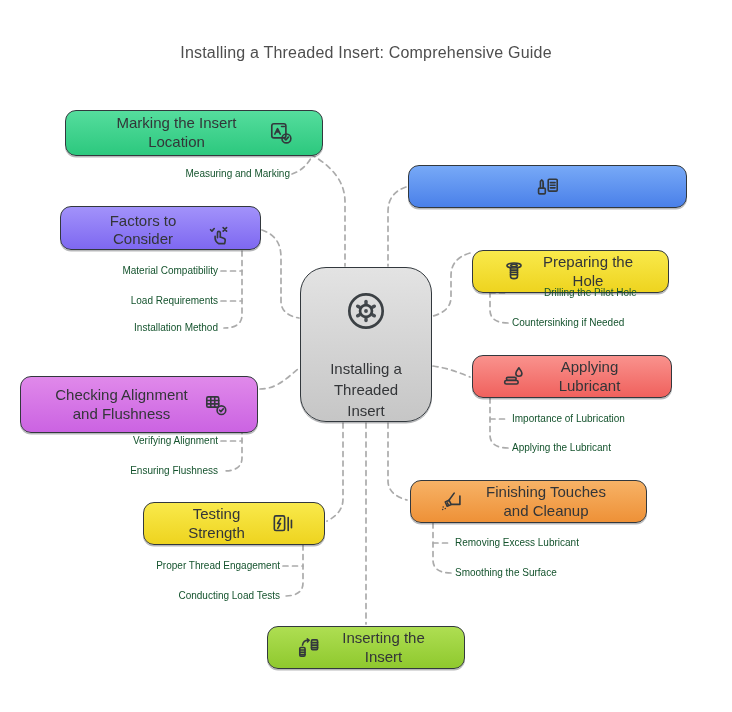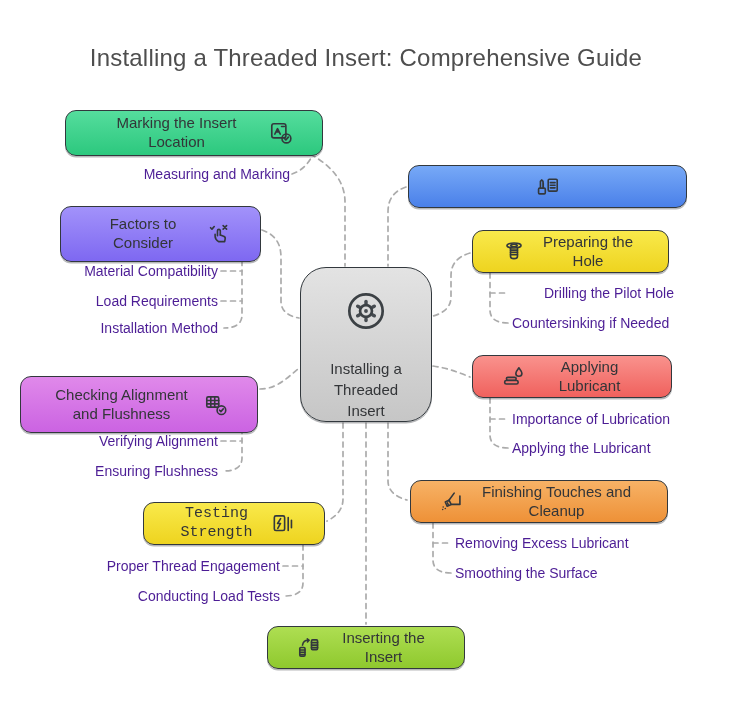--- a/index.html
+++ b/index.html
@@ -2,44 +2,44 @@
 <html><head>
 <meta charset="utf-8">
 <style>
   html,body{margin:0;padding:0;}
   .canvas{
     position:relative;width:732px;height:712px;background:#ffffff;overflow:hidden;
     font-family:"Liberation Sans", sans-serif;
   }
   .title{
     position:absolute;top:44px;left:0;width:100%;text-align:center;
-    font-size:24px;color:#4e4e4e;letter-spacing:.2px;
+    font-size:16px;color:#4e4e4e;letter-spacing:.2px;
   }
   svg.connectors{position:absolute;left:0;top:0;width:732px;height:712px;}
   .node{
     position:absolute;display:flex;align-items:center;justify-content:center;gap:9px;
     border:1.7px solid #32383d;border-radius:11px;box-sizing:border-box;
     padding:0 28px;box-shadow:0 1.5px 0 rgba(45,50,55,.35);
   }
   .nlabel{font-size:15px;color:#333538;text-align:center;line-height:1.25;}
   .icon{width:26px;height:26px;flex:none;display:block;}
   .icon svg{width:100%;height:100%;display:block;}
   .sub{
-    position:absolute;font-size:14px;line-height:20px;color:#4c1d95;white-space:nowrap;
+    position:absolute;font-size:10px;line-height:20px;color:#14532d;white-space:nowrap;
   }
   .sub.right-align{text-align:right;}
   
   .n-marking  {left:65px;  top:110px; width:258px; height:46px;}
-  .n-factors  {left:60px;  top:206px; width:201px; height:56px;}
+  .n-factors  {left:60px;  top:206px; width:201px; height:44px;align-items:flex-end;}
   .n-checking {left:20px;  top:362px; width:238px; height:57px;}
-  .n-testing  {left:143px; top:502px; width:182px; height:43px;font-family:Liberation Mono, monospace;}
+  .n-testing  {left:143px; top:502px; width:182px; height:43px;}
   .n-gathering{left:408px; top:165px; width:279px; height:43px;}
   .n-preparing{left:472px; top:230px; width:197px; height:43px;}
   .n-lubricant{left:472px; top:355px; width:200px; height:43px;}
-  .n-finishing{left:410px; top:480px; width:258px; height:43px;}
+  .n-finishing{left:410px; top:480px; width:237px; height:43px;}
   .n-inserting{left:267px; top:626px; width:198px; height:43px;}
   .n-center{
     left:300px; top:267px; width:132px; height:155px;border-radius:26px;
     flex-direction:column;justify-content:space-between;padding-top:20px;gap:2px;
   }
   .n-center .icon{width:46px;height:46px;}
   .n-center .nlabel{font-size:15px;line-height:1.4;width:100px;}
   
   .s-measuring {right:442px; top:164px;}
   .s-material  {right:514px; top:261px;}
@@ -164,21 +164,21 @@
     <span class="icon">
       <svg viewBox="0 0 24 24" fill="none" stroke="#33383c" stroke-width="1.5" stroke-linecap="round" stroke-linejoin="round">
         <path d="M5,13 V6.8 l1.2,-1.3 1.2,1.3 V13 M7.6,13 V8.2"></path>
         <rect x="3.3" y="13" width="6.2" height="5.3" rx="1"></rect>
         <rect x="12.2" y="4.8" width="8.3" height="11" rx="1"></rect>
         <path d="M14.2,8 h4.3 M14.2,10.4 h4.3 M14.2,12.8 h4.3"></path>
       </svg>
     </span>
   </div>
 
-  <div class="node n-preparing" style="background: linear-gradient(rgb(249, 233, 75), rgb(238, 212, 31));">
+  <div class="node n-preparing" style="background: linear-gradient(rgb(249, 233, 75), rgb(238, 212, 31)); margin-top: 20px;">
     <span class="icon">
       <svg viewBox="0 0 24 24" fill="none" stroke="#33383c" stroke-width="1.5" stroke-linecap="round" stroke-linejoin="round">
         <ellipse cx="12" cy="6" rx="6.5" ry="2.3"></ellipse>
         <ellipse cx="12" cy="6" rx="3" ry="1.1"></ellipse>
         <path d="M8.8,8.2 V16.2 c0,1.1 1.4,1.9 3.2,1.9 s3.2,-0.8 3.2,-1.9 V8.2"></path>
         <path d="M8.8,10.3 h6.4 M8.8,12.4 h6.4 M8.8,14.5 h6.4"></path>
       </svg>
     </span>
     <span class="nlabel">Preparing the Hole</span>
   </div>

